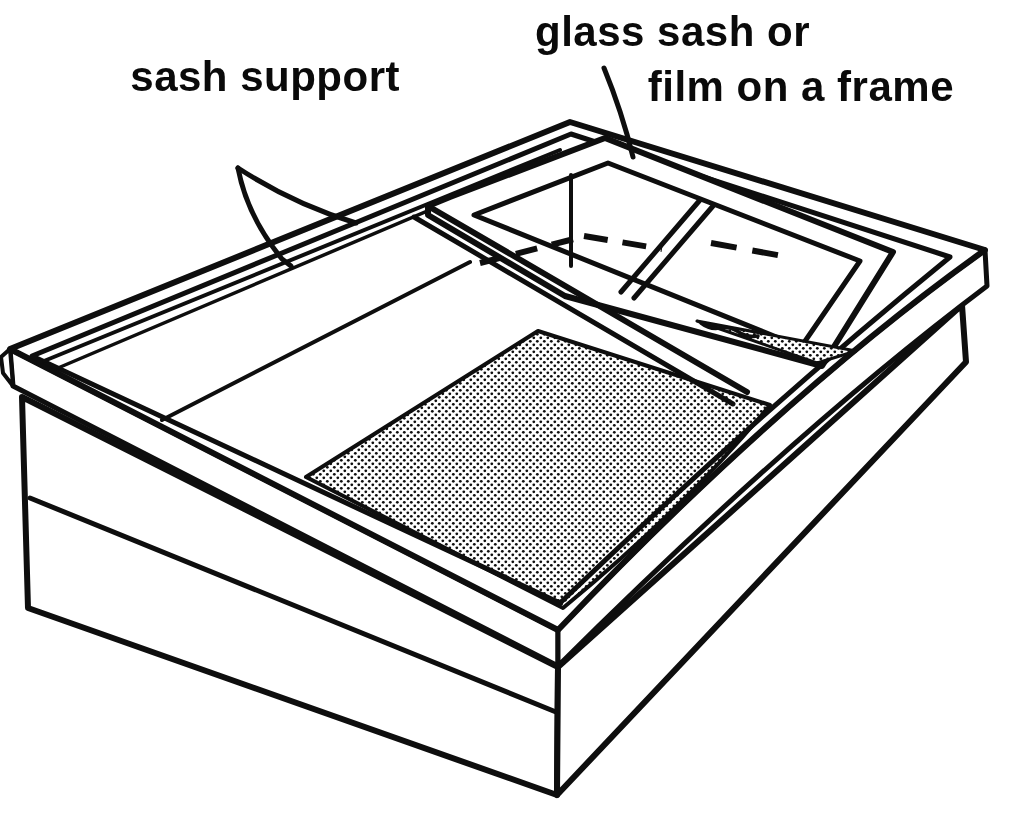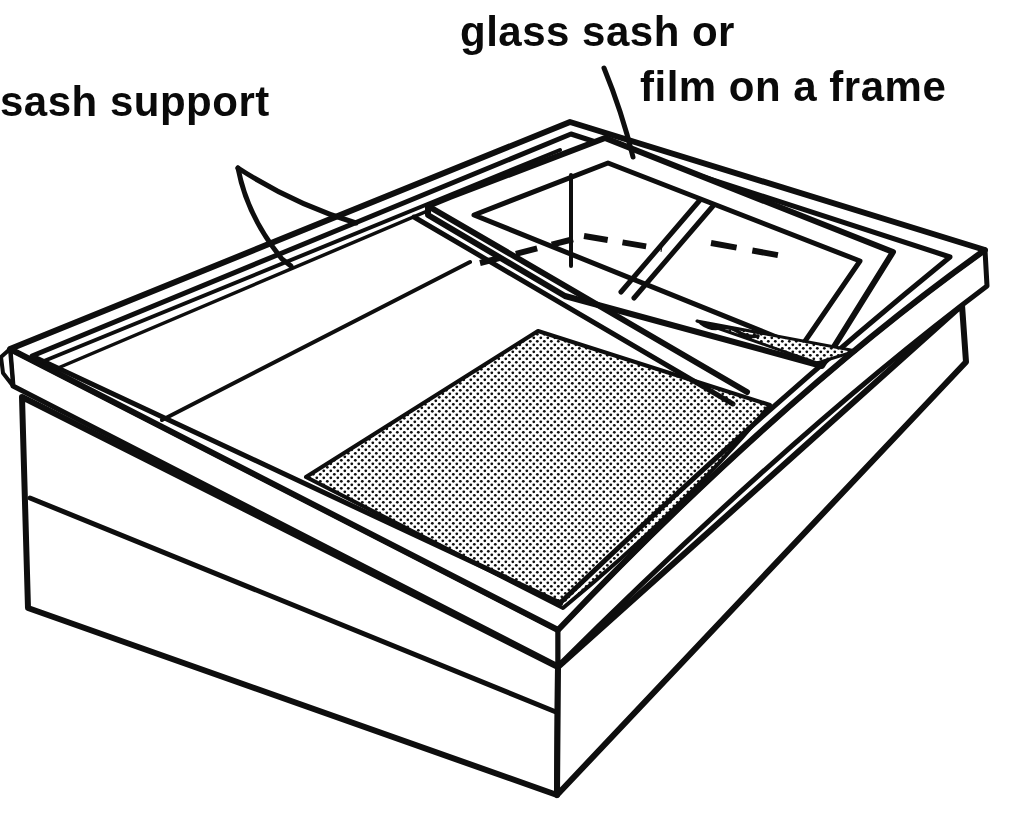--- a/index.html
+++ b/index.html
@@ -11,21 +11,21 @@
     overflow: hidden;
     font-family: "Liberation Sans", sans-serif;
   }
   .stage svg { position: absolute; left: 0; top: 0; }
   .diagram-label {
     position: absolute;
     color: #0a0a0a;
     font-size: 42px;
     font-weight: 700;
     letter-spacing: 0.5px;
-    text-align: left;
+    text-align: right;
     line-height: 50px;
     white-space: nowrap;
     user-select: none;
   }
 </style>
 </head>
 <body>
 
 <div class="stage">
 
@@ -76,17 +76,17 @@
       <path d="M414,217 L733,404" stroke-width="5"></path>
     </g>
 
     <g stroke="#0e0e0e" stroke-linecap="round" fill="none">
       <path d="M238,168 Q247,216 282,259 L291,266" stroke-width="5"></path>
       <path d="M238,168 Q293,204 356,223" stroke-width="5"></path>
       <path d="M604,68 Q622,112 633,157" stroke-width="5"></path>
     </g>
   </svg>
 
-  <div class="diagram-label" style="left:0px; top:52px; width:400px;margin-top:25px;">sash support</div>
+  <div class="diagram-label" style="left:0px; top:52px; width:400px;">sash support</div>
   <div class="diagram-label" style="left:460px; top:7px; width:350px;">glass sash or</div>
-  <div class="diagram-label" style="left:640px; top:62px; width:350px;">film on a frame</div>
+  <div class="diagram-label" style="left:604px; top:62px; width:350px;">film on a frame</div>
 
 </div>
 
 </body></html>

